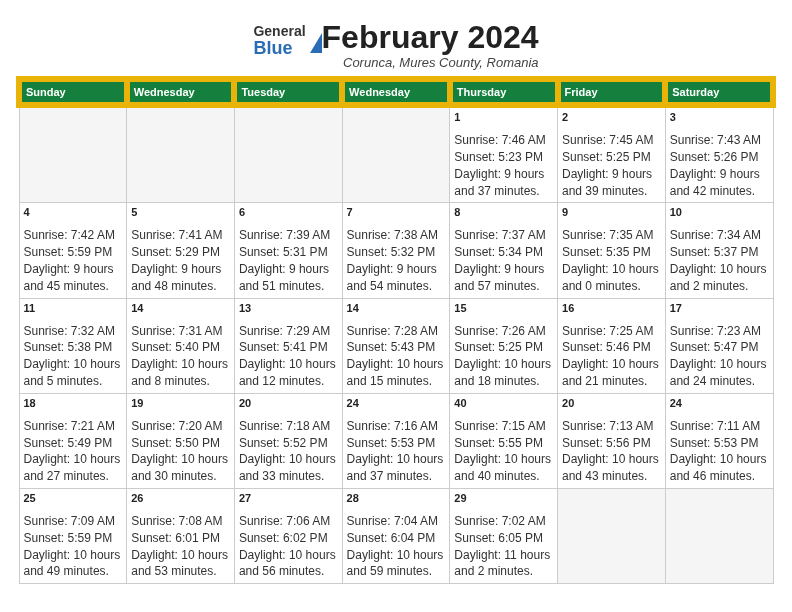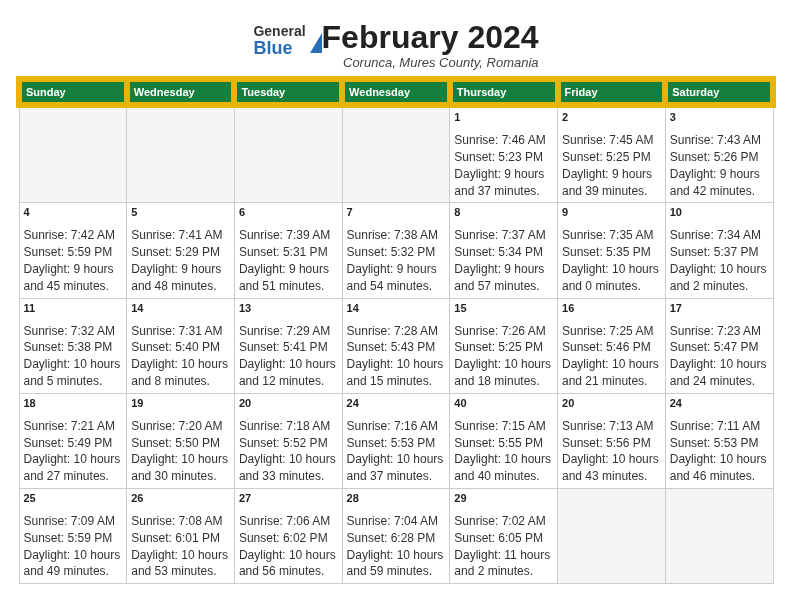--- a/index.html
+++ b/index.html
@@ -340,21 +340,21 @@
           <td>
             <span class="day-num">27</span>
             <div class="day-info">Sunrise: 7:06 AM
 Sunset: 6:02 PM
 Daylight: 10 hours
 and 56 minutes.</div>
           </td>
           <td>
             <span class="day-num">28</span>
             <div class="day-info">Sunrise: 7:04 AM
-Sunset: 6:28 PM
+Sunset: 6:04 PM
 Daylight: 10 hours
 and 59 minutes.</div>
           </td>
           <td>
             <span class="day-num">29</span>
             <div class="day-info">Sunrise: 7:02 AM
 Sunset: 6:05 PM
 Daylight: 11 hours
 and 2 minutes.</div>
           </td>

